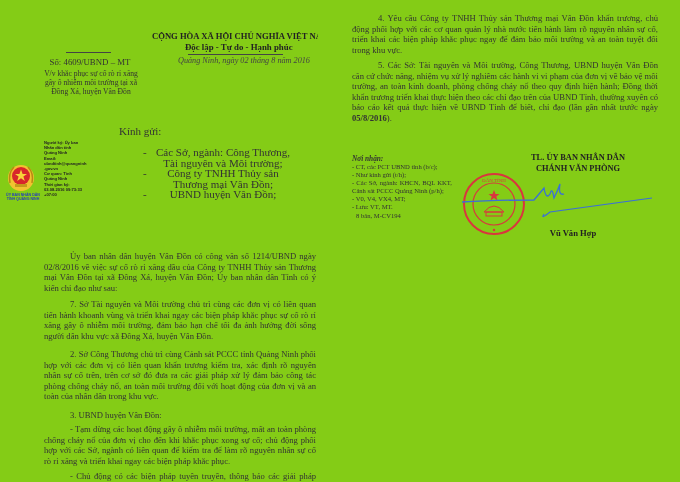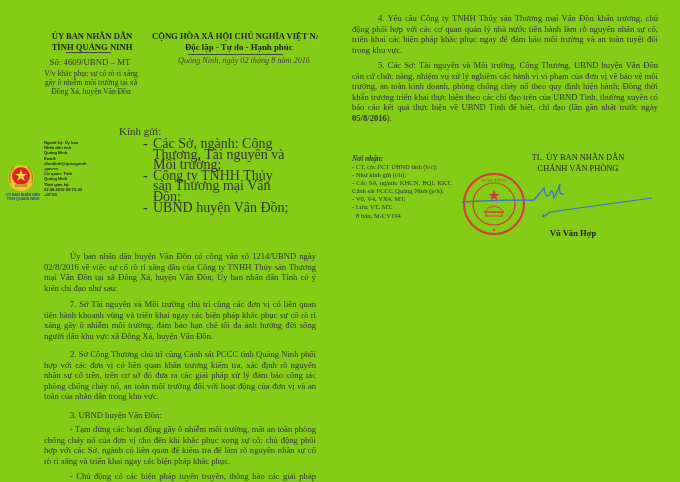--- a/index.html
+++ b/index.html
@@ -17,21 +17,21 @@
   .org1 { left:42px; top:31px; width:100px; font-size:8.6px; font-weight:bold; line-height:10.5px; text-align:center; color:#222; }
   .org-rule { left:66px; top:52px; width:45px; height:1px; background:#444; }
   .docno { left:40px; top:57px; width:100px; font-size:8.8px; text-align:center; color:#333; }
   .subject { left:36px; top:69px; width:110px; font-size:7.6px; line-height:9.2px; text-align:center; color:#333; }
   .nation { left:152px; top:31px; width:180px; font-size:8.6px; font-weight:bold; white-space:nowrap; color:#222; }
   .motto { left:185px; top:42px; font-size:8.8px; font-weight:bold; white-space:nowrap; color:#222; }
   .motto-rule { left:188px; top:54px; width:95px; height:1px; background:#444; }
   .dateline { left:178px; top:56px; font-size:8.2px; font-style:italic; white-space:nowrap; color:#444; }
 
   .kinhgui { left:99px; top:125px; font-size:11px; color:#333;padding-left:20px; }
-  .recip { left:143px; top:139px; width:150px; font-size:14px; line-height:10.6px; color:#333; }
+  .recip { left:143px; top:147px; width:150px; font-size:11px; line-height:10.6px; color:#333;text-align:center; }
   .recip .it { position:relative; padding-left:10px; }
   .recip .it::before { content:"-"; position:absolute; left:0; top:0; }
 
   
   .emblem { left:6px; top:163px; width:30px; height:30px; }
   .emb-caption { left:2px; top:193px; width:42px; font-size:3.6px; line-height:4px; color:#2740b8; font-family:"Liberation Sans",sans-serif; font-weight:bold; text-align:center; }
   .sigtext { left:44px; top:140px; width:48px; font-size:4.1px; line-height:5.2px; color:#222; font-family:"Liberation Sans",sans-serif; font-weight:bold; }
 
   .body1 { left:44px; width:272px; font-size:8.6px; line-height:10.6px; color:#333; text-align:justify; }
   .indent { text-indent:26px; }
@@ -44,36 +44,32 @@
 
   
   .body2 { left:34px; width:306px; font-size:8.6px; line-height:10.5px; color:#333; text-align:justify; }
   .p4 { top:13px; }
   .p5 { top:60px; }
   .closing { top:124px; }
 
   .recv-title { left:34px; top:154px; font-size:7.3px; font-weight:bold; font-style:italic; color:#333; }
   .recv-list { left:34px; top:163px; width:100px; font-size:6.6px; line-height:8.1px; color:#333; text-align:justify; }
 
-  .sign-org { left:160px; top:153px; width:200px; font-size:8.4px; font-weight:normal; line-height:10.5px; color:#222; text-align:center; }
+  .sign-org { left:160px; top:153px; width:200px; font-size:8.4px; font-weight:bold; line-height:10.5px; color:#222; text-align:center; }
   .stamp { left:144px; top:172px; width:64px; height:64px; }
   .signature { left:136px; top:180px; width:200px; height:40px; }
   .signer { left:220px; top:228px; width:70px; font-size:8.6px; font-weight:bold; color:#222; text-align:center; }
 
   .fold { position:absolute; left:318px; top:0; width:1px; height:482px; background:#f2f2f2; }
 </style>
 </head>
 <body>
 
 <div id="page1" class="page">
 
-  <div class="abs org1">
-    <div>ỦY BAN NHÂN DÂN</div>
-    <div>TỈNH QUẢNG NINH</div>
-  </div>
   <div class="abs org-rule"></div>
   <div class="abs docno">Số: 4609/UBND – MT</div>
   <div class="abs subject">
     <div>V/v khắc phục sự cố rò rỉ xăng</div>
     <div>gây ô nhiễm môi trường tại xã</div>
     <div>Đồng Xá, huyện Vân Đồn</div>
   </div>
 
   <div class="abs nation">CỘNG HÒA XÃ HỘI CHỦ NGHĨA VIỆT NAM</div>
   <div class="abs motto">Độc lập - Tự do - Hạnh phúc</div>

